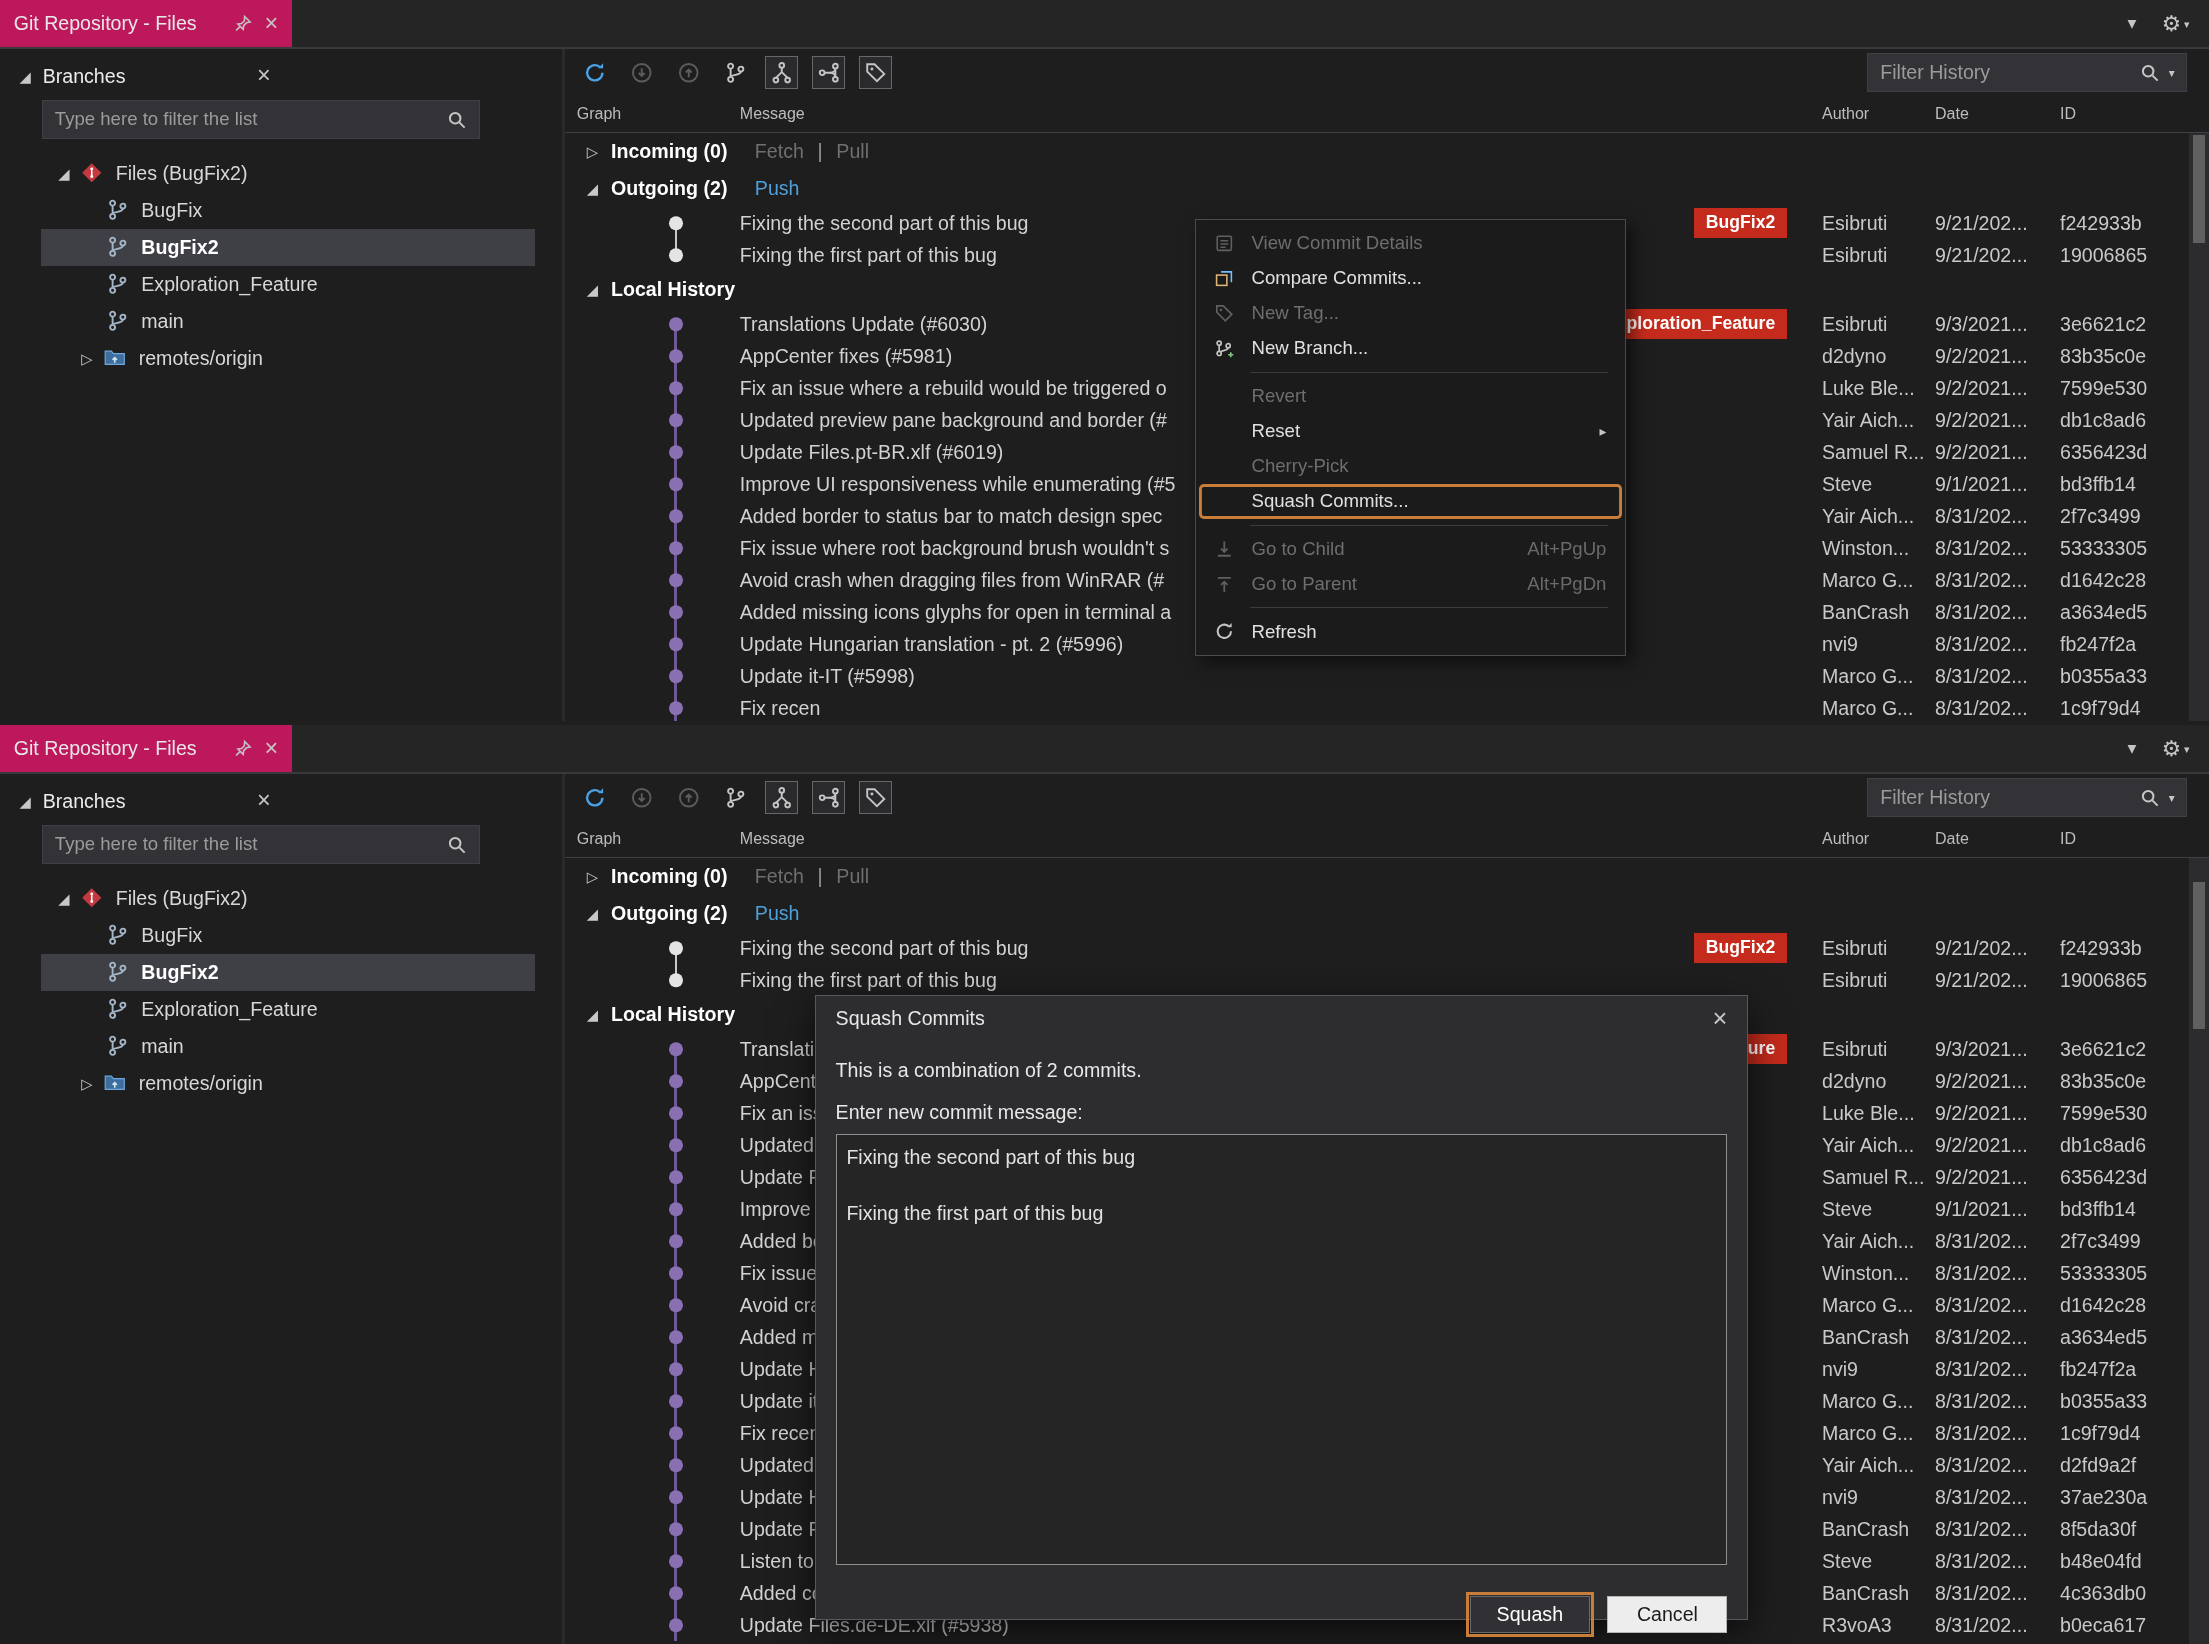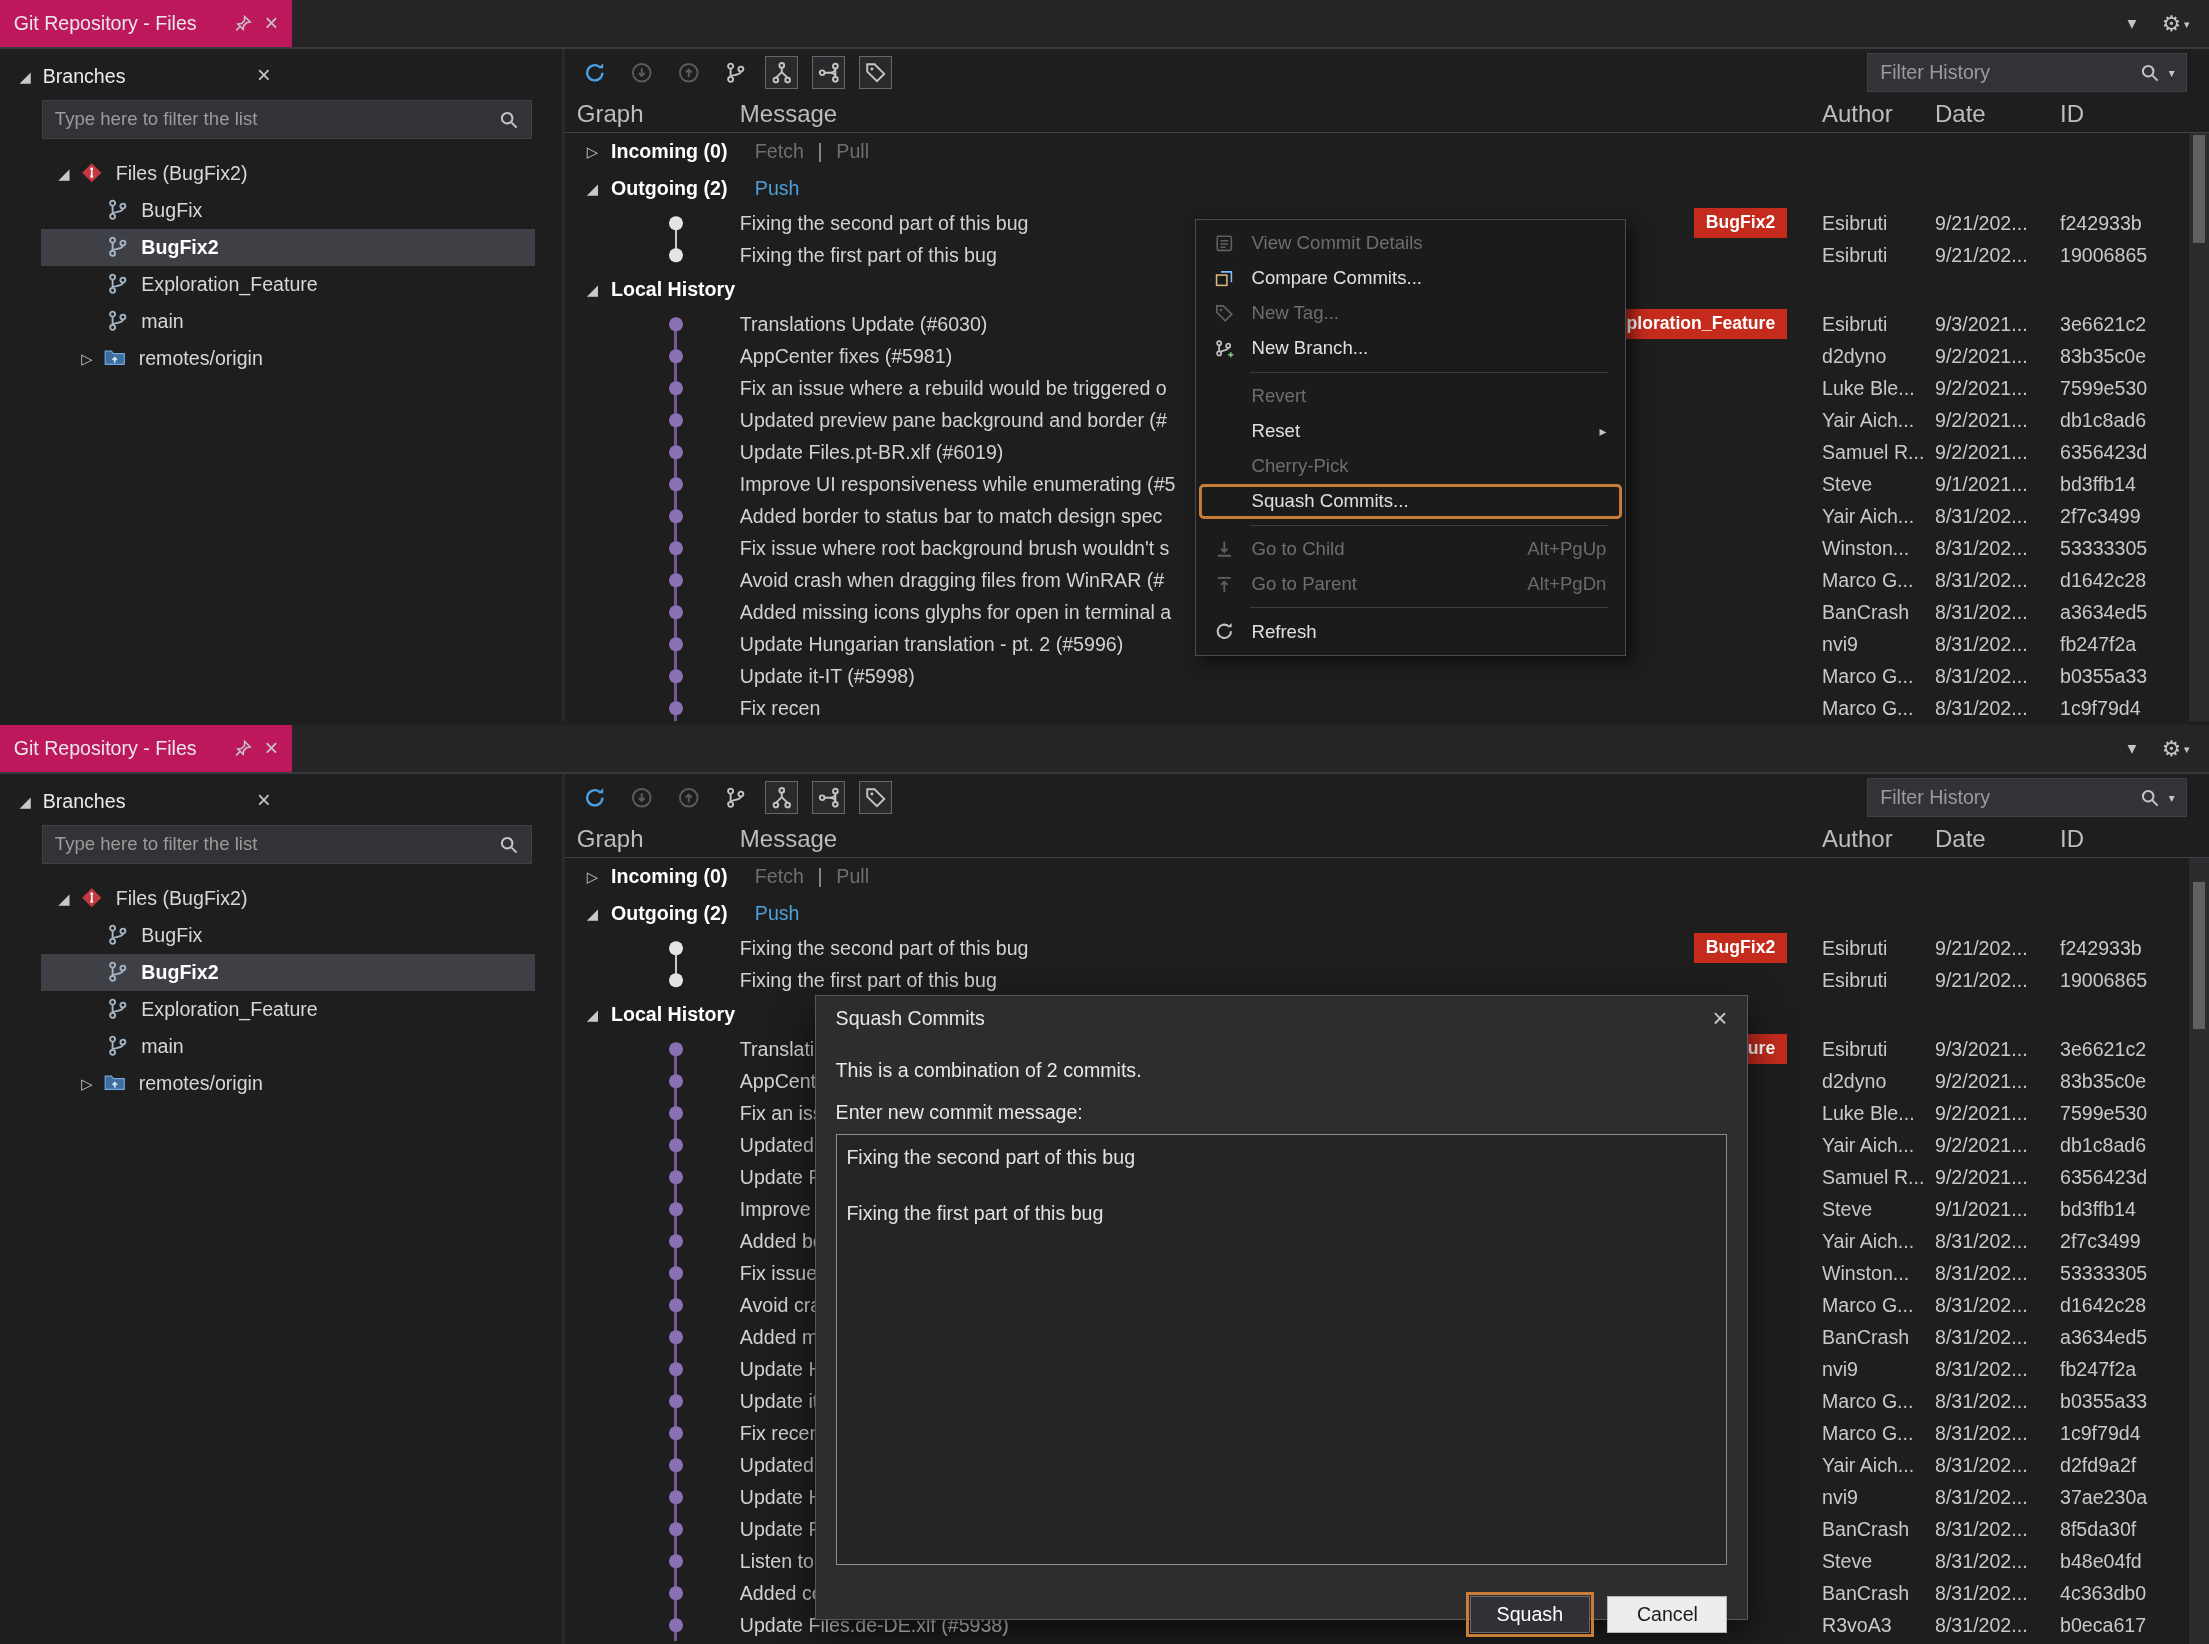--- a/index.html
+++ b/index.html
@@ -20,21 +20,21 @@
   .tb-gear{font-size:21.6px;}
   .mini-caret{font-size:10.8px;margin-left:2.9px;vertical-align:2.9px;}
 
   .window-body{display:flex;height:calc(100% - 49px);}
 
   .branches-pane{width:565px;min-width:565px;background:#1e1e1e;border-right:3.9px solid #2a2a2c;position:relative;padding-top:5.9px;}
   .pane-header{position:relative;display:flex;align-items:center;height:43px;padding:0 19.6px;font-size:19.6px;color:#ececec;}
   .pane-header .twisty{margin-right:11.8px;}
   .twisty{color:#c8c8c8;font-size:14.7px;}
   .ph-x{position:absolute;left:257px;top:6.9px;color:#c5c5c5;font-size:23.5px;}
-  .filterbox{margin:2px 0 0 42px;width:490px;height:39px;background:#333337;border:1px solid #3f3f46;display:flex;align-items:center;padding:0 11.8px;gap:36px;}
+  .filterbox{margin:2px 0 0 42px;width:438px;height:39px;background:#333337;border:1px solid #3f3f46;display:flex;align-items:center;padding:0 11.8px;gap:36px;}
   .filterbox input{flex:1;background:transparent;border:0;outline:0;color:#cccccc;font-size:18.6px;min-width:0;}
   .filterbox input::placeholder,.history-filter input::placeholder{color:#9b9b9b;opacity:1;}
   .filterbox .ic{width:21.6px;height:21.6px;color:#c5c5c5;flex:none;}
 
   .tree{margin-top:15.7px;font-size:19.6px;color:#d8d8d8;}
   .tree-row{display:flex;align-items:center;height:37px;white-space:nowrap;}
   .tree-row .ic{width:23.5px;height:23.5px;margin-right:11.8px;flex:none;color:#a4b6c8;}
   .tree-row .t-twisty{width:17.6px;margin-right:7.8px;text-align:center;flex:none;color:#c8c8c8;font-size:14.7px;}
   .tree-row.repo{padding-left:55px;}
   .tree-row.branch{padding-left:106px;}
@@ -47,21 +47,21 @@
   .tbtn svg{width:23.5px;height:23.5px;}
   .tbtn.blue{color:#4aa3e8;}
   .tbtn.dis{color:#5c5c5c;}
   .tbtn.boxed{border:1px solid #66666b;background:#2a2a2d;}
   .spacer{flex:1;}
   .history-filter{width:320px;height:39px;background:#333337;border:1px solid #3f3f46;display:flex;align-items:center;padding:0 11.8px;gap:7.8px;}
   .history-filter input{flex:1;background:transparent;border:0;outline:0;color:#ffffff;font-size:19.6px;min-width:0;}
   .history-filter .ic{width:21.6px;height:21.6px;color:#c5c5c5;flex:none;}
   .history-filter .caret{color:#c5c5c5;font-size:11.8px;}
 
-  .grid-header{height:37px;display:flex;align-items:center;font-size:24px;color:#bdbdbd;border-bottom:1px solid #3f3f46;}
+  .grid-header{height:37px;display:flex;align-items:center;font-size:16px;color:#bdbdbd;border-bottom:1px solid #3f3f46;}
   .c-graph{width:167px;padding-left:11.8px;flex:none;}
   .c-msg{flex:1;padding-left:7.8px;}
   .c-author{width:113px;flex:none;}
   .c-date{width:125px;flex:none;}
   .c-id{width:149px;flex:none;}
 
   .grid-body{position:relative;flex:1;overflow:hidden;font-size:19.6px;}
   .row{display:flex;align-items:center;height:32px;color:#d2d2d2;}
   .row.section{height:37px;color:#fff;}
   .section .twisty{margin-left:18.6px;width:17.6px;margin-right:9.8px;text-align:center;flex:none;}

